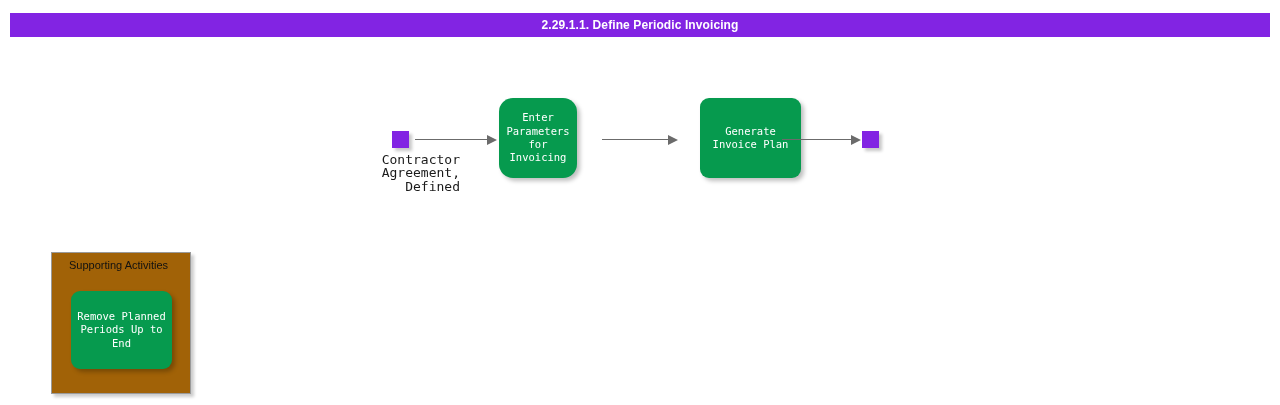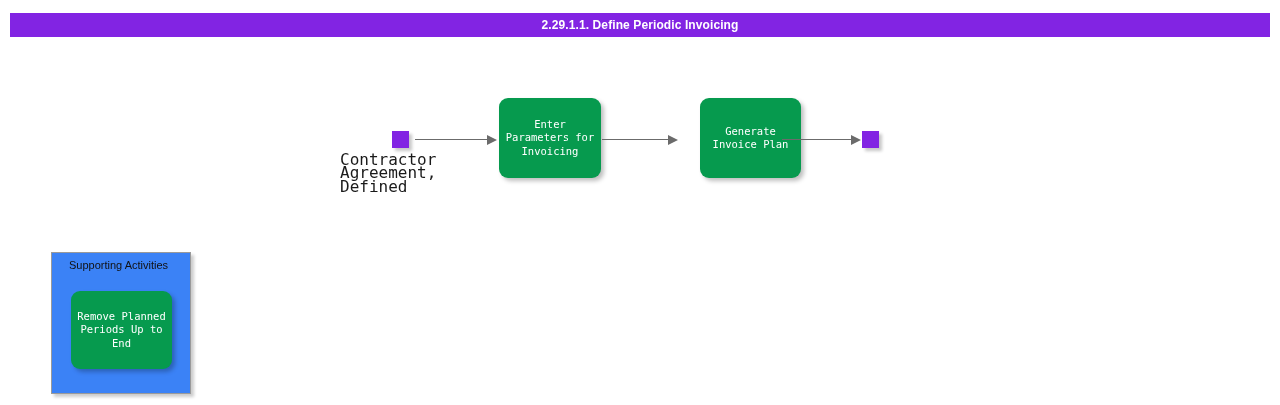--- a/index.html
+++ b/index.html
@@ -48,23 +48,23 @@
   
   .event-node {
     position: absolute;
     width: 17px;
     height: 17px;
     background: #8224e3;
     box-shadow: 3px 3px 3px rgba(0,0,0,0.22);
   }
   .event-label {
     position: absolute;
-    text-align: left;
+    text-align: right;
     font-family: "DejaVu Sans Mono", monospace;
-    font-size: 16px;
+    font-size: 13px;
     line-height: 13.4px;
     color: #1a1a1a;
     white-space: pre-line;
   }
 
   
   .function-node {
     position: absolute;
     background: #069a4e;
     border-radius: 9px;
@@ -109,21 +109,21 @@
     border-left: 10px solid #6b6b6b;
   }
 
   
   #supporting-panel {
     position: absolute;
     left: 51px;
     top: 252px;
     width: 140px;
     height: 142px;
-    background: #3b82f6;
+    background: #a16207;
     border: 1px solid #9a9a9a;
     box-shadow: 3px 3px 3px rgba(0,0,0,0.2);
     box-sizing: border-box;
   }
   #supporting-panel .panel-title {
     position: absolute;
     left: 17px;
     top: 6px;
     font-family: "Liberation Sans", sans-serif;
     font-size: 11px;
@@ -143,21 +143,21 @@
   <div class="event-node" style="left:392px; top:131px;"></div>
   <div class="event-label" style="left:340px; top:153px; width:120px;">Contractor
 Agreement,
 Defined</div>
 
   <div class="connector" style="left:415px; top:134px; width:82px;">
     <div class="line"></div>
     <div class="head"></div>
   </div>
 
-  <div class="function-node" style="left:499px; top:98px; width:102px; height:80px;">
+  <div class="function-node" style="left:499px; top:98px; width:78px; height:80px;border-radius:14px;">
     <span class="fn-label">Enter
 Parameters for
 Invoicing</span>
   </div>
 
   <div class="connector" style="left:602px; top:134px; width:76px;">
     <div class="line"></div>
     <div class="head"></div>
   </div>
 

